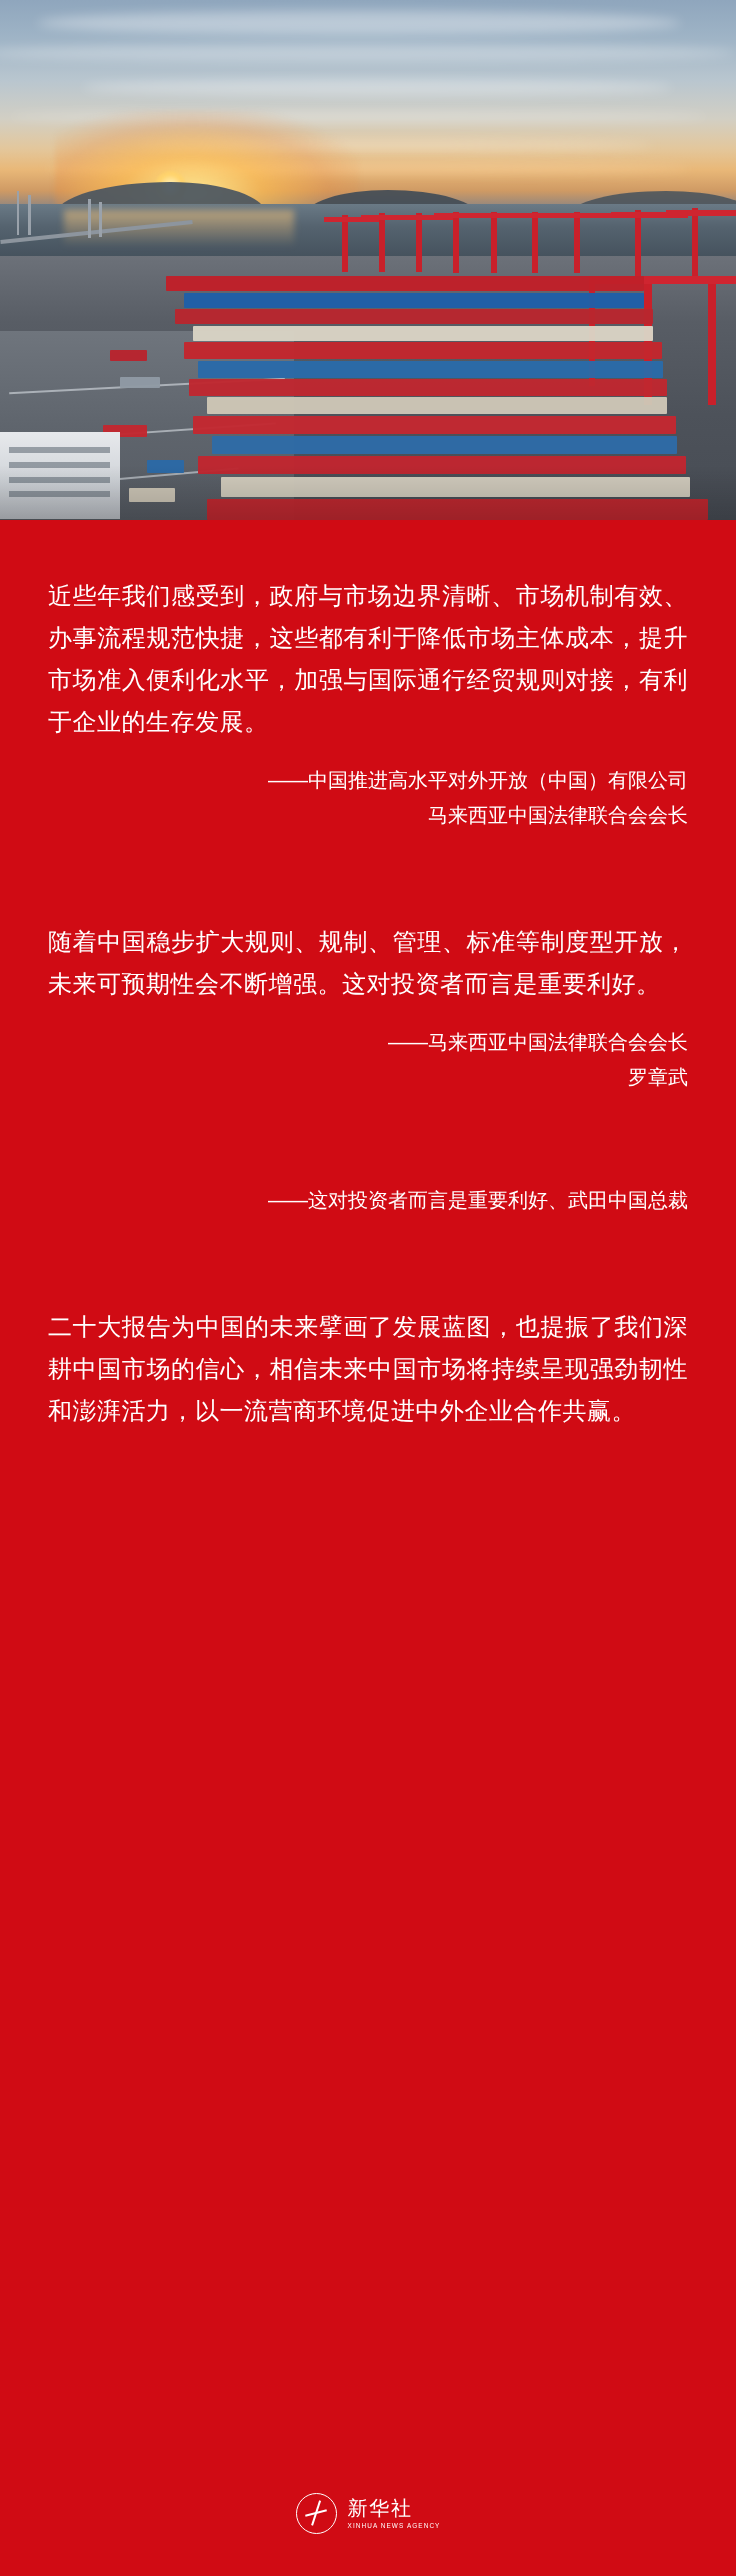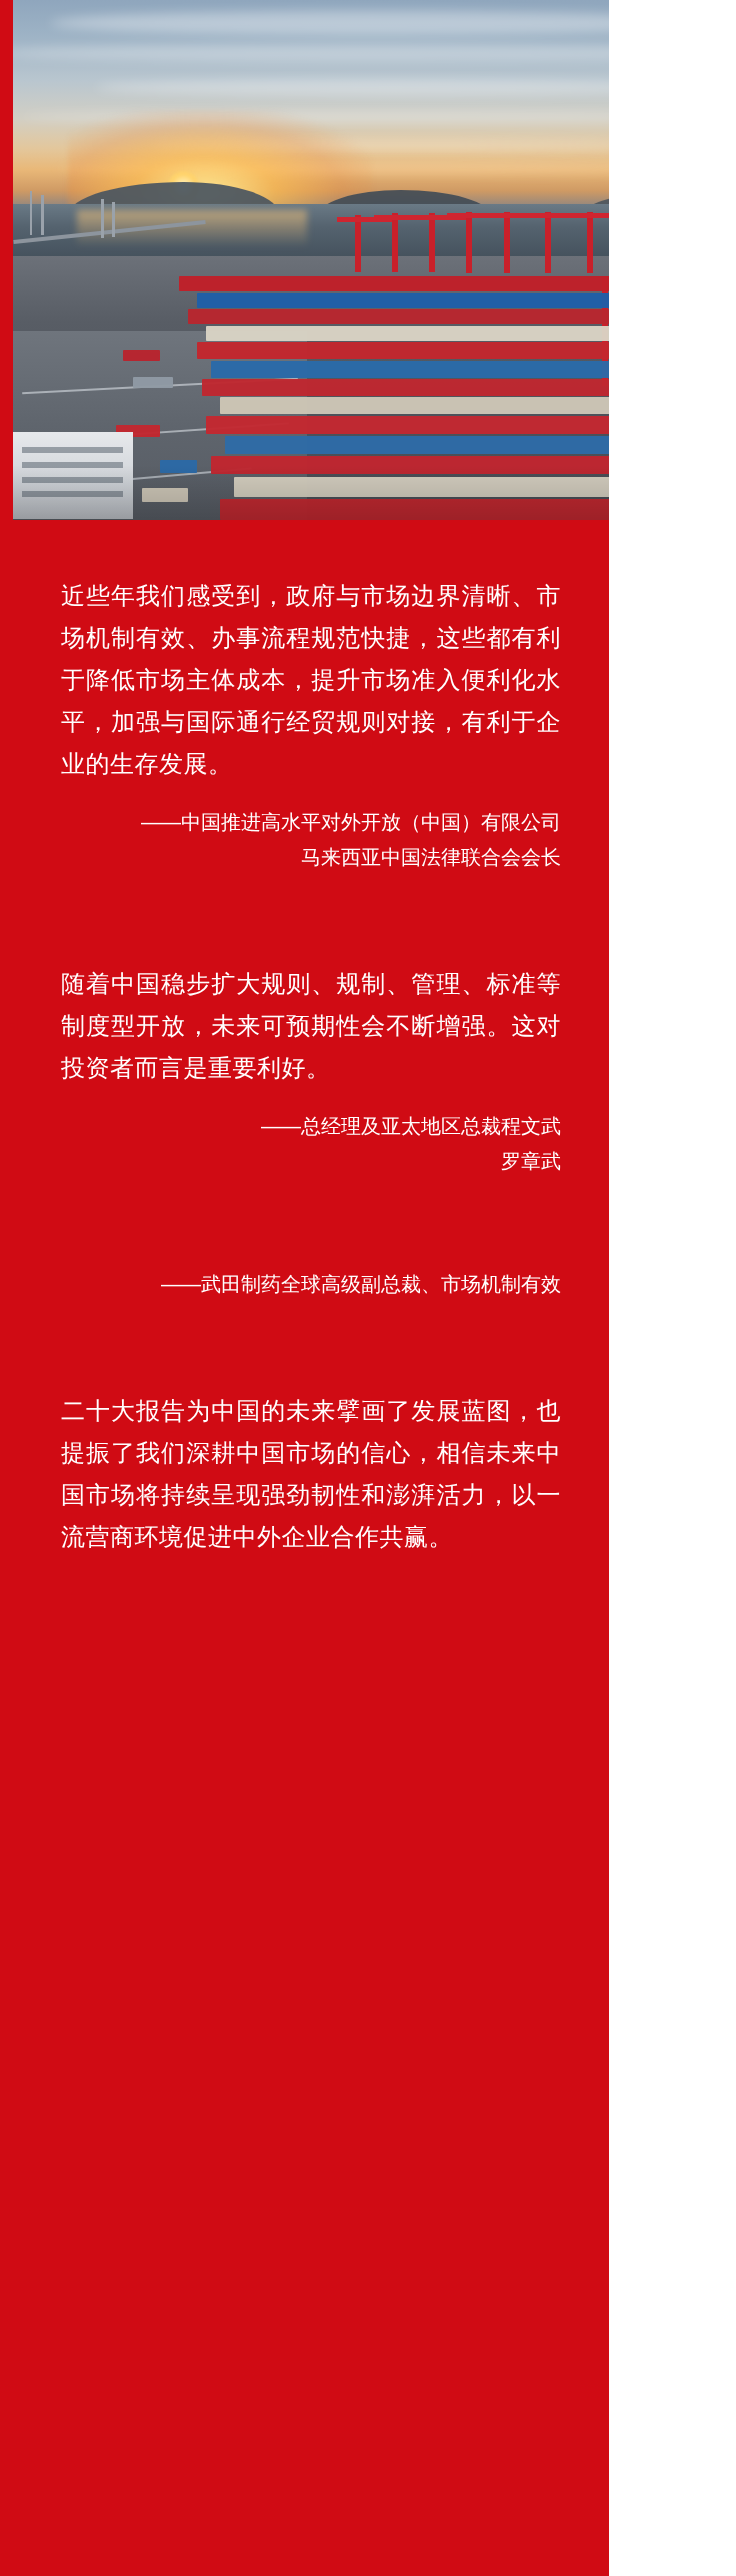--- a/index.html
+++ b/index.html
@@ -7,25 +7,24 @@
     padding: 0;
     background: #ffffff;
   }
   body {
     width: 736px;
     min-height: 2576px;
     font-family: "Liberation Sans", sans-serif;
   }
   .page {
     position: relative;
-    width: 596px;
+    width: 736px;
     min-height: 2576px;
     background: #d00b14;
     overflow: hidden;
-    padding-left: 13px;
   }
 
   
   .hero {
     position: relative;
     width: 736px;
     height: 520px;
     overflow: hidden;
     background: #1a2b3c;
   }
@@ -370,32 +369,39 @@
       <div class="quote-text">近些年我们感受到，政府与市场边界清晰、市场机制有效、办事流程规范快捷，这些都有利于降低市场主体成本，提升市场准入便利化水平，加强与国际通行经贸规则对接，有利于企业的生存发展。</div>
       <div class="quote-attrib">
         <span>——中国推进高水平对外开放（中国）有限公司</span>
         <span class="line2">马来西亚中国法律联合会会长</span>
       </div>
     </div>
 
     <div class="quote-block">
       <div class="quote-text">随着中国稳步扩大规则、规制、管理、标准等制度型开放，未来可预期性会不断增强。这对投资者而言是重要利好。</div>
       <div class="quote-attrib">
-        <span>——总经理及亚太地区总裁程文武</span>
+        <span>——马来西亚中国法律联合会会长</span>
         <span class="line2">罗章武</span>
       </div>
     </div>
 
     <div class="quote-block">
       <div class="quote-attrib">
-        <span>——武田制药全球高级副总裁、市场机制有效</span>
+        <span>——这对投资者而言是重要利好、武田中国总裁</span>
       </div>
     </div>
 
     <div class="quote-block">
       <div class="quote-text">二十大报告为中国的未来擘画了发展蓝图，也提振了我们深耕中国市场的信心，相信未来中国市场将持续呈现强劲韧性和澎湃活力，以一流营商环境促进中外企业合作共赢。</div>
     </div>
 
   </div>
 
+  <div class="footer">
+    <div class="logo-mark"></div>
+    <div class="logo-text">
+      <span class="logo-cn">新华社</span>
+      <span class="logo-en">XINHUA NEWS AGENCY</span>
+    </div>
+  </div>
 
 </div>
 
 
 </body></html>

